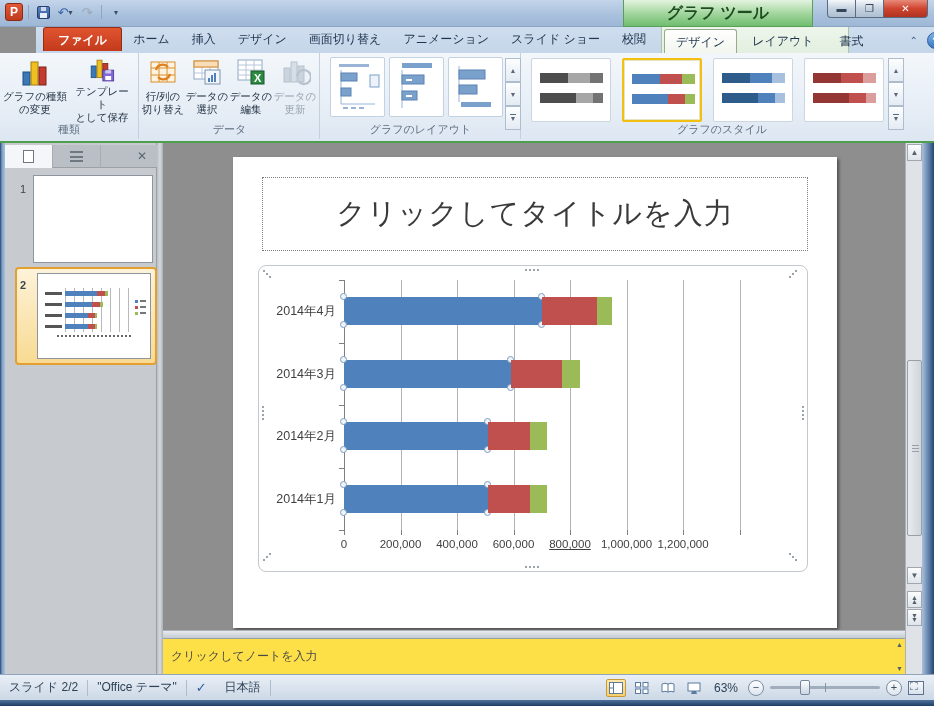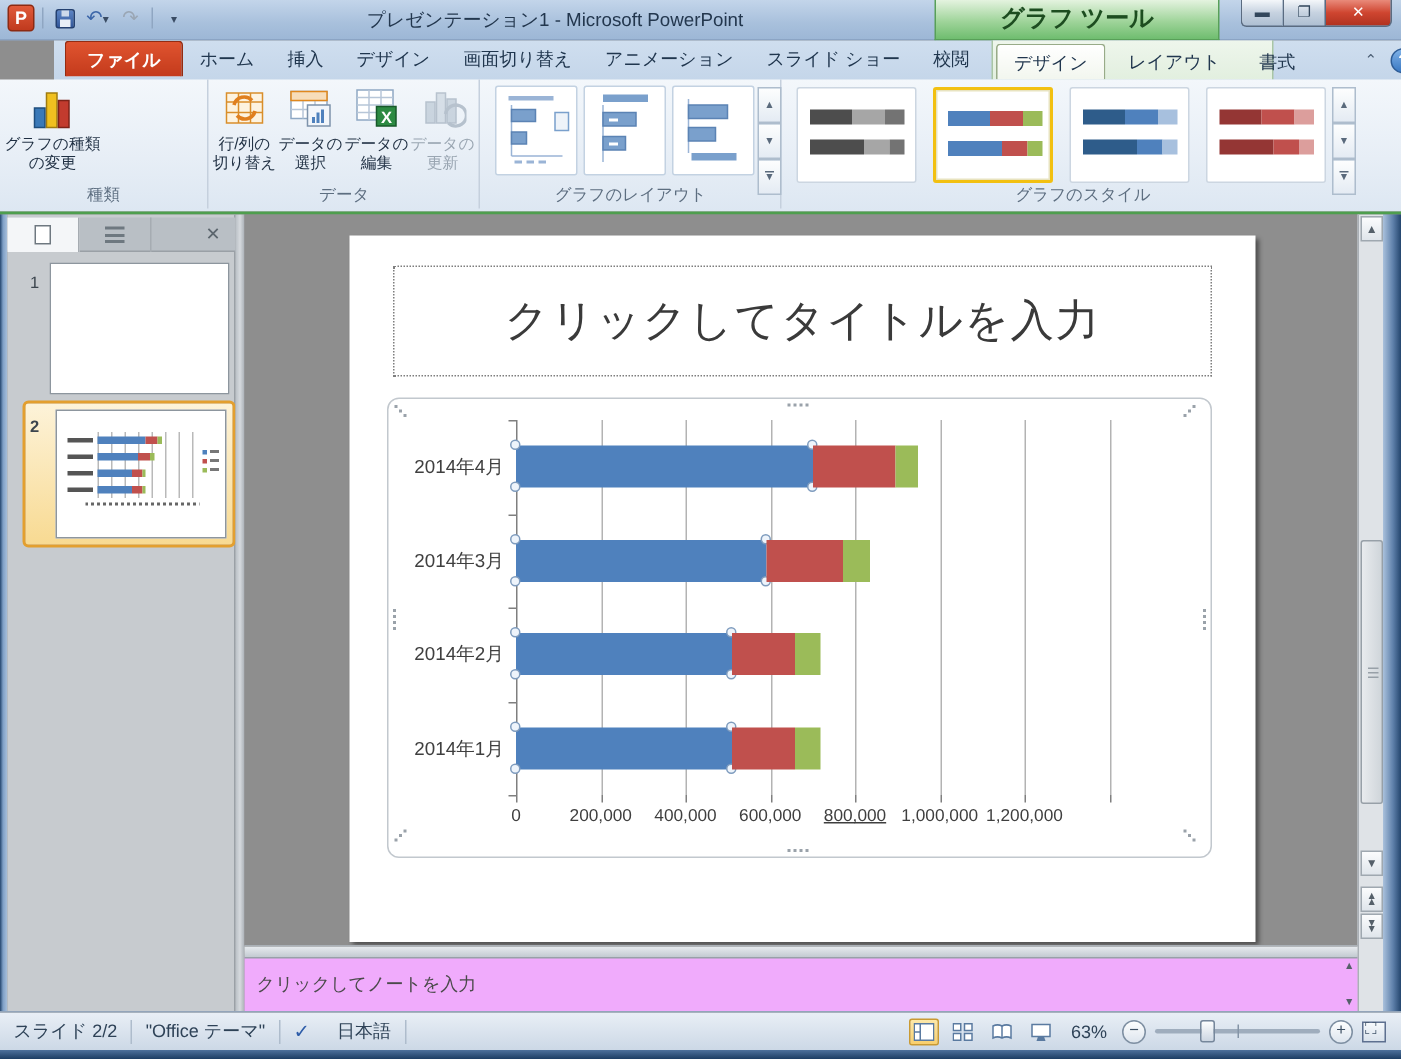--- a/index.html
+++ b/index.html
@@ -117,21 +117,21 @@
 
   
   .vscroll { position:absolute; left:905px; top:143px; width:17px; height:531px; background:#dfe3e7; border-left:1px solid #aab0b6; }
   .sc-btn { position:absolute; left:1px; width:15px; height:17px; background:linear-gradient(#fbfcfd,#dfe5eb); border:1px solid #9fa8b0;
     font-size:8px; color:#55606a; display:flex; align-items:center; justify-content:center; }
   .sc-thumb { position:absolute; left:1px; width:15px; background:linear-gradient(90deg,#e8ebee,#cfd5da); border:1px solid #97a0a8; border-radius:2px; }
   .sc-grip { position:absolute; left:4px; top:50%; width:7px; height:1px; background:#97a0a8; box-shadow:0 3px 0 #97a0a8,0 -3px 0 #97a0a8; }
 
   
   .notes-splitter { position:absolute; left:163px; top:630px; width:742px; height:8px; background:linear-gradient(#e7ebef,#c3cad1); border-top:1px solid #aab0b6; }
-  .notes { position:absolute; left:163px; top:638px; width:742px; height:36px; background:#f0abfc; border-top:1px solid #98a0a8; }
+  .notes { position:absolute; left:163px; top:638px; width:742px; height:36px; background:#fde047; border-top:1px solid #98a0a8; }
   .notes-text { position:absolute; left:8px; top:9px; font-size:12px; color:#4a4a4a; }
 
   
   .statusbar { position:absolute; left:0; top:674px; width:934px; height:26px;
     background:linear-gradient(#e9eff6,#ccd8e6); border-top:1px solid #93a5ba; display:flex; align-items:center; color:#2e4257; }
   .sb-item { padding:0 9px; white-space:nowrap; }
   .sb-sep { width:1px; height:16px; background:#aebccc; }
   .sb-right { margin-left:auto; display:flex; align-items:center; gap:6px; padding-right:10px; }
   .view-btn { width:20px; height:18px; display:flex; align-items:center; justify-content:center; border-radius:2px; }
   .view-btn.active { background:linear-gradient(#fde8a9,#f8cf6e); border:1px solid #c99a33; }
@@ -162,21 +162,20 @@
           <span class="drop-caret">▾</span>
         </div>
       <div class="qat-btn">
           <span class="redo-glyph">↷</span>
         </div>
       <div class="qat-sep"></div>
       <div class="qat-btn">
           <span class="drop-caret">▾</span>
         </div>
     </div>
-    <div class="title-text">プレゼンテーション1  -  Microsoft PowerPoint</div>
     <div class="ctx-band">グラフ ツール</div>
     <div class="winbtns">
       <div class="winbtn min">▬</div>
       <div class="winbtn max">❐</div>
       <div class="winbtn close">✕</div>
     </div>
   </div>
 
   <div class="tabrow">
     <div class="file-tab">ファイル</div>
@@ -202,20 +201,31 @@
   <div class="ribbon">
 
     <div class="rgroup" style="left:0; width:139px;">
       <div class="bigbtn" style="left:3px;">
         <svg width="32" height="32" viewBox="0 0 32 32">
           <rect x="4" y="16" width="7" height="13" fill="#3a79b8" stroke="#1f4e7e"></rect>
           <rect x="12" y="6" width="7" height="23" fill="#f0c020" stroke="#a07c10"></rect>
           <rect x="20" y="11" width="7" height="18" fill="#c23b2e" stroke="#7e2318"></rect>
         </svg>
         <div class="blabel"><span>グラフの種類</span><br><span>の変更</span></div>
+      </div>
+      <div class="bigbtn" style="left:70px;">
+        <svg width="32" height="32" viewBox="0 0 32 32">
+          <rect x="3" y="12" width="6" height="14" fill="#3a79b8" stroke="#1f4e7e"></rect>
+          <rect x="10" y="5" width="6" height="21" fill="#f0c020" stroke="#a07c10"></rect>
+          <rect x="17" y="9" width="6" height="17" fill="#c23b2e" stroke="#7e2318"></rect>
+          <rect x="17" y="17" width="13" height="13" fill="#8066d8" stroke="#4a3590"></rect>
+          <rect x="20" y="24" width="7" height="5" fill="#ffffff"></rect>
+          <rect x="20" y="17" width="7" height="4" fill="#cfc6f2"></rect>
+        </svg>
+        <div class="blabel"><span>テンプレート</span><br><span>として保存</span></div>
       </div>
       <div class="rgroup-label">種類</div>
     </div>
 
     <div class="rgroup" style="left:140px; width:180px;">
       <div class="bigbtn" style="left:1px; width:44px;">
         <svg width="32" height="32" viewBox="0 0 32 32">
           <rect x="4" y="6" width="24" height="20" fill="#fdf3e0" stroke="#d98e2b"></rect>
           <path d="M4 12 h24 M4 19 h24 M12 6 v20 M20 6 v20" stroke="#d98e2b" fill="none"></path>
           <path d="M9 14 a7 7 0 0 1 12 -3" stroke="#e07f1e" stroke-width="2.4" fill="none"></path>

